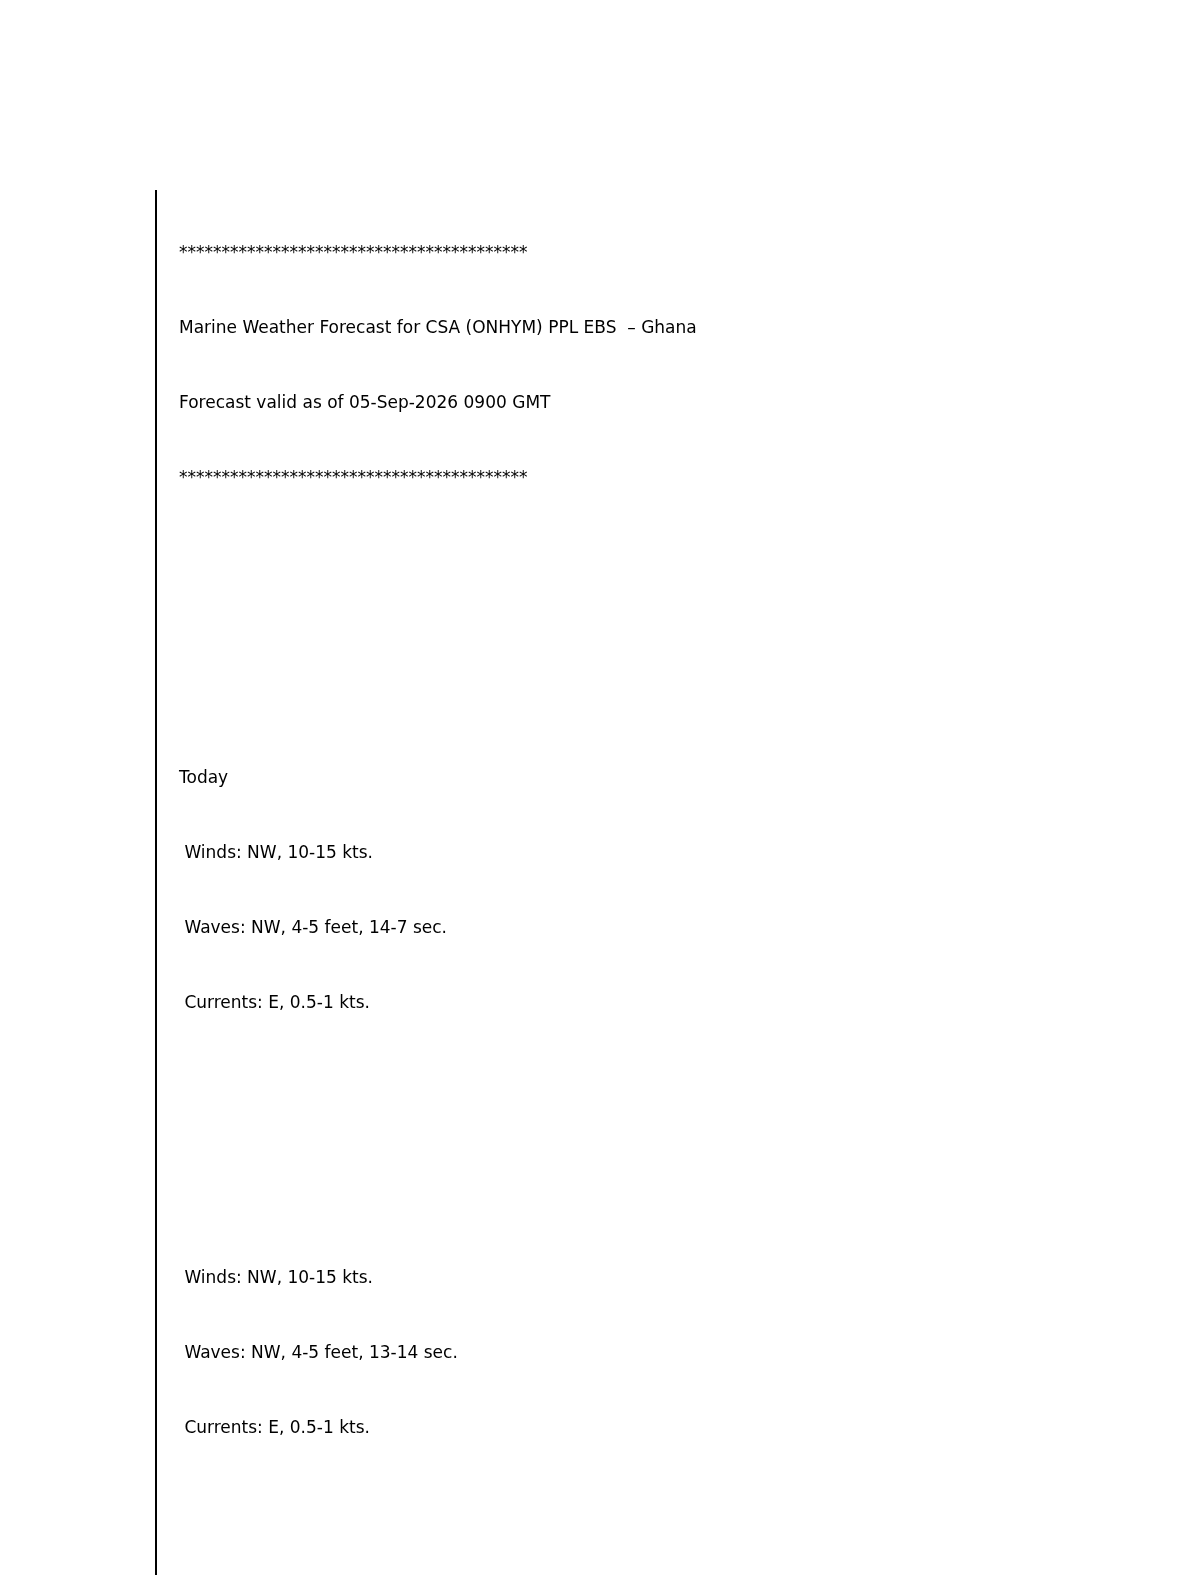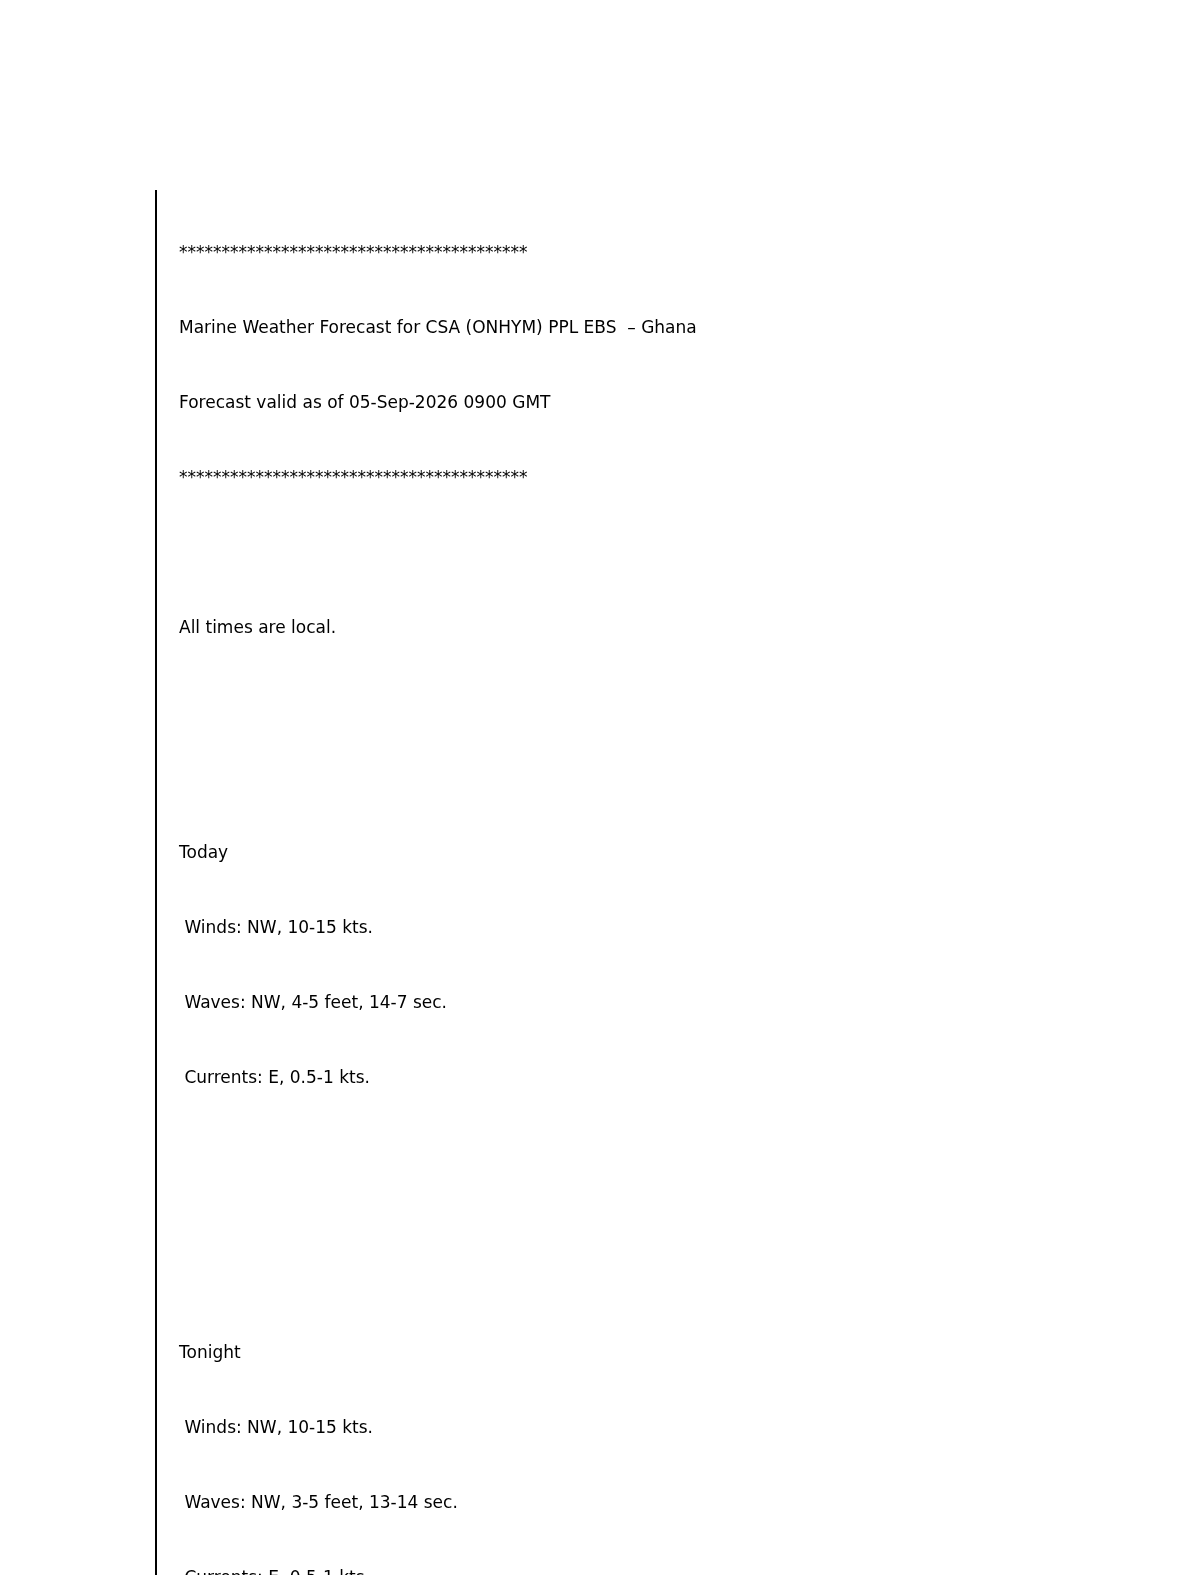--- a/index.html
+++ b/index.html
@@ -41,35 +41,33 @@
 
 <div class="page">
   <div class="content">
 
     <div class="framed">
       <div class="line">*****************************************</div>
       <div class="line">Marine Weather Forecast for CSA (ONHYM) PPL EBS  – Ghana</div>
       <div class="line">Forecast valid as of 05-Sep-2026 0900 GMT</div>
       <div class="line">*****************************************</div>
       <div class="blank"></div>
-      <div class="line">All times are local.</div>
       <div class="blank"></div>
 
       <div class="block">
         <div>Today</div>
         <div> Winds: NW, 10-15 kts.</div>
         <div> Waves: NW, 4-5 feet, 14-7 sec.</div>
         <div> Currents: E, 0.5-1 kts.</div>
       </div>
       <div class="blank"></div>
 
       <div class="block">
-        <div>Tonight</div>
         <div> Winds: NW, 10-15 kts.</div>
-        <div> Waves: NW, 3-5 feet, 13-14 sec.</div>
+        <div> Waves: NW, 4-5 feet, 13-14 sec.</div>
         <div> Currents: E, 0.5-1 kts.</div>
       </div>
       
 
       
       
 
       
       
 

